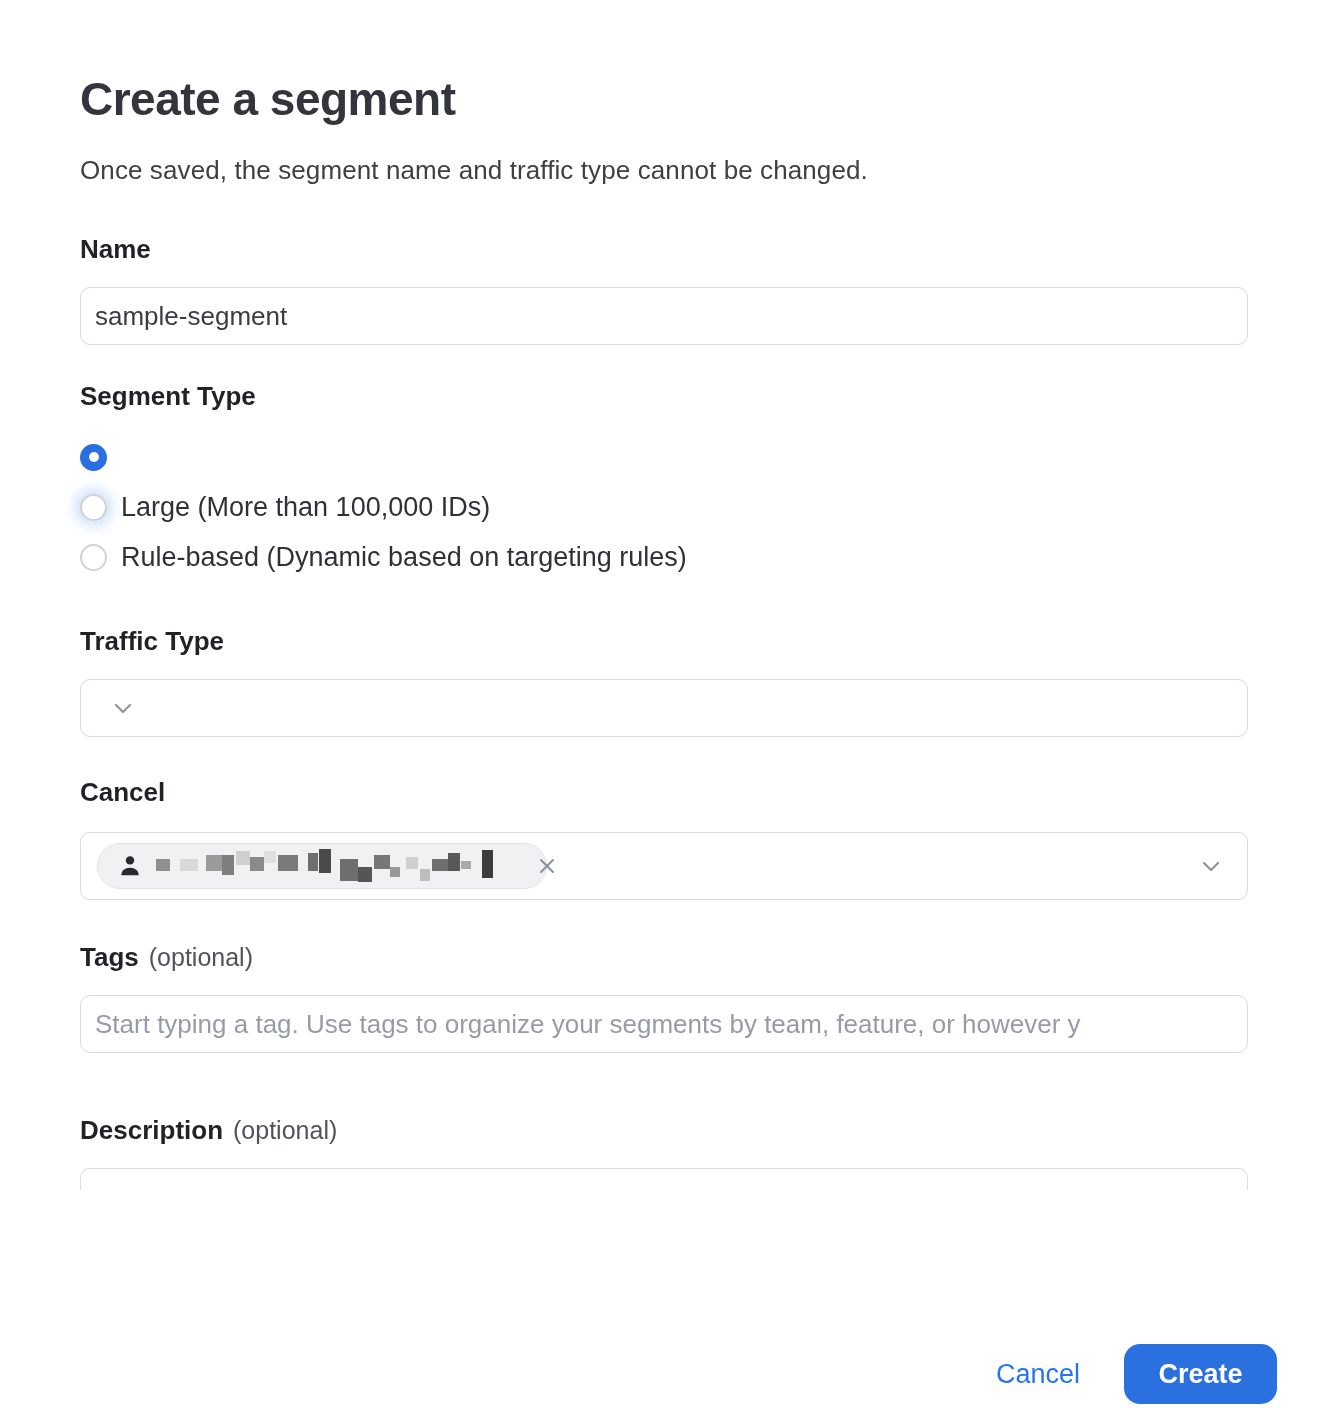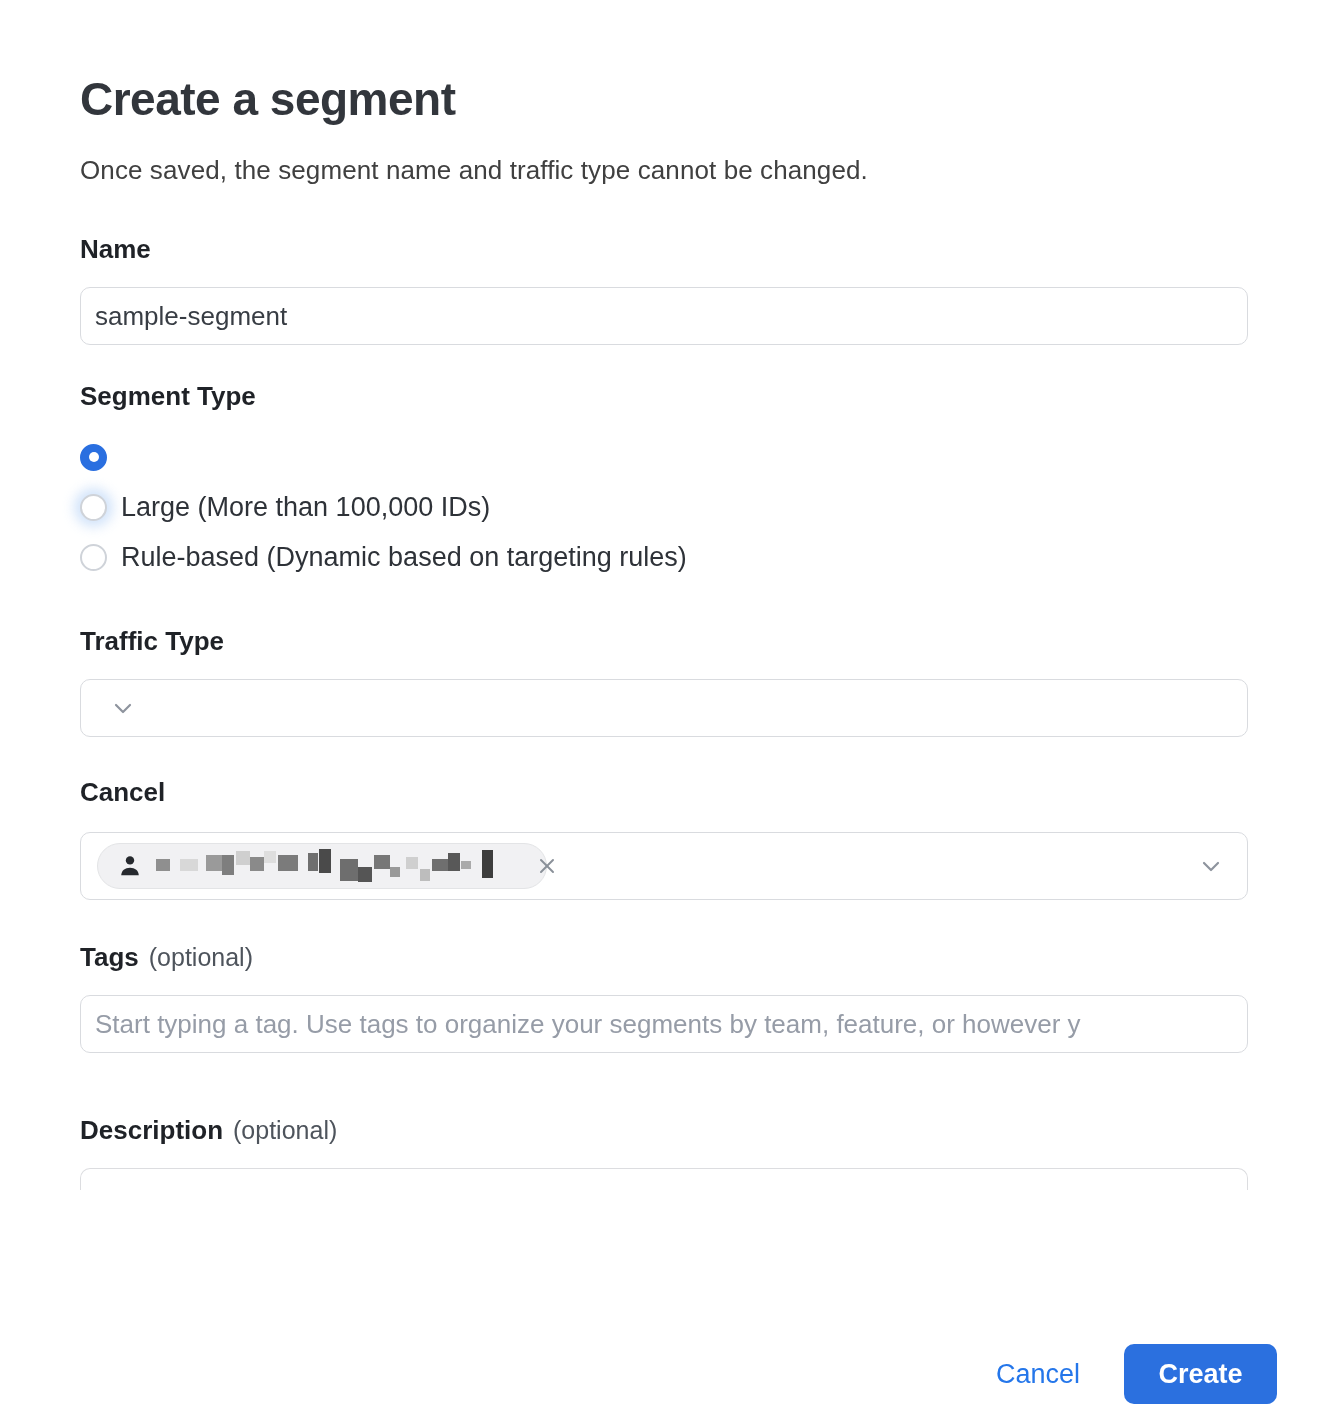--- a/index.html
+++ b/index.html
@@ -91,21 +91,21 @@
 
   .footer {
     position:absolute; top:1344px; right:51px; height:60px;
     display:flex; align-items:center; gap:44px;
   }
   .cancel-btn {
     background:none; border:none; font-family:inherit;
     font-size:27px; font-weight:500; color:#2476ea; cursor:pointer;
   }
   .create-btn {
-    width:153px; height:60px; border:none; border-radius:10px;
+    width:153px; height:60px; border:none; border-radius:16px;
     background:#2b70df; color:#ffffff;
     font-family:inherit; font-size:27px; font-weight:700;
     cursor:pointer;
   }
 </style>
 </head>
 <body>
 
 <div class="content">
 

